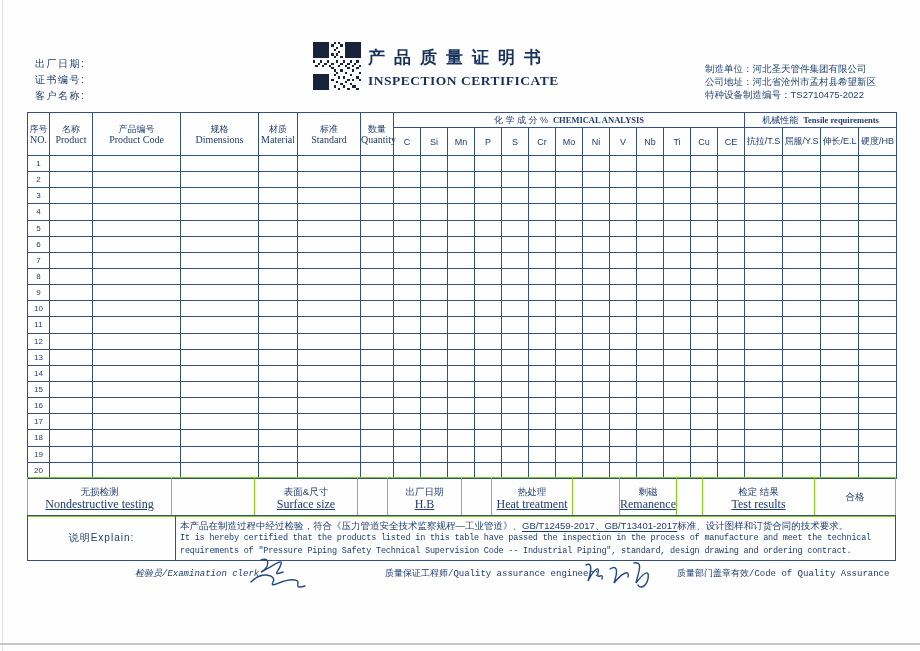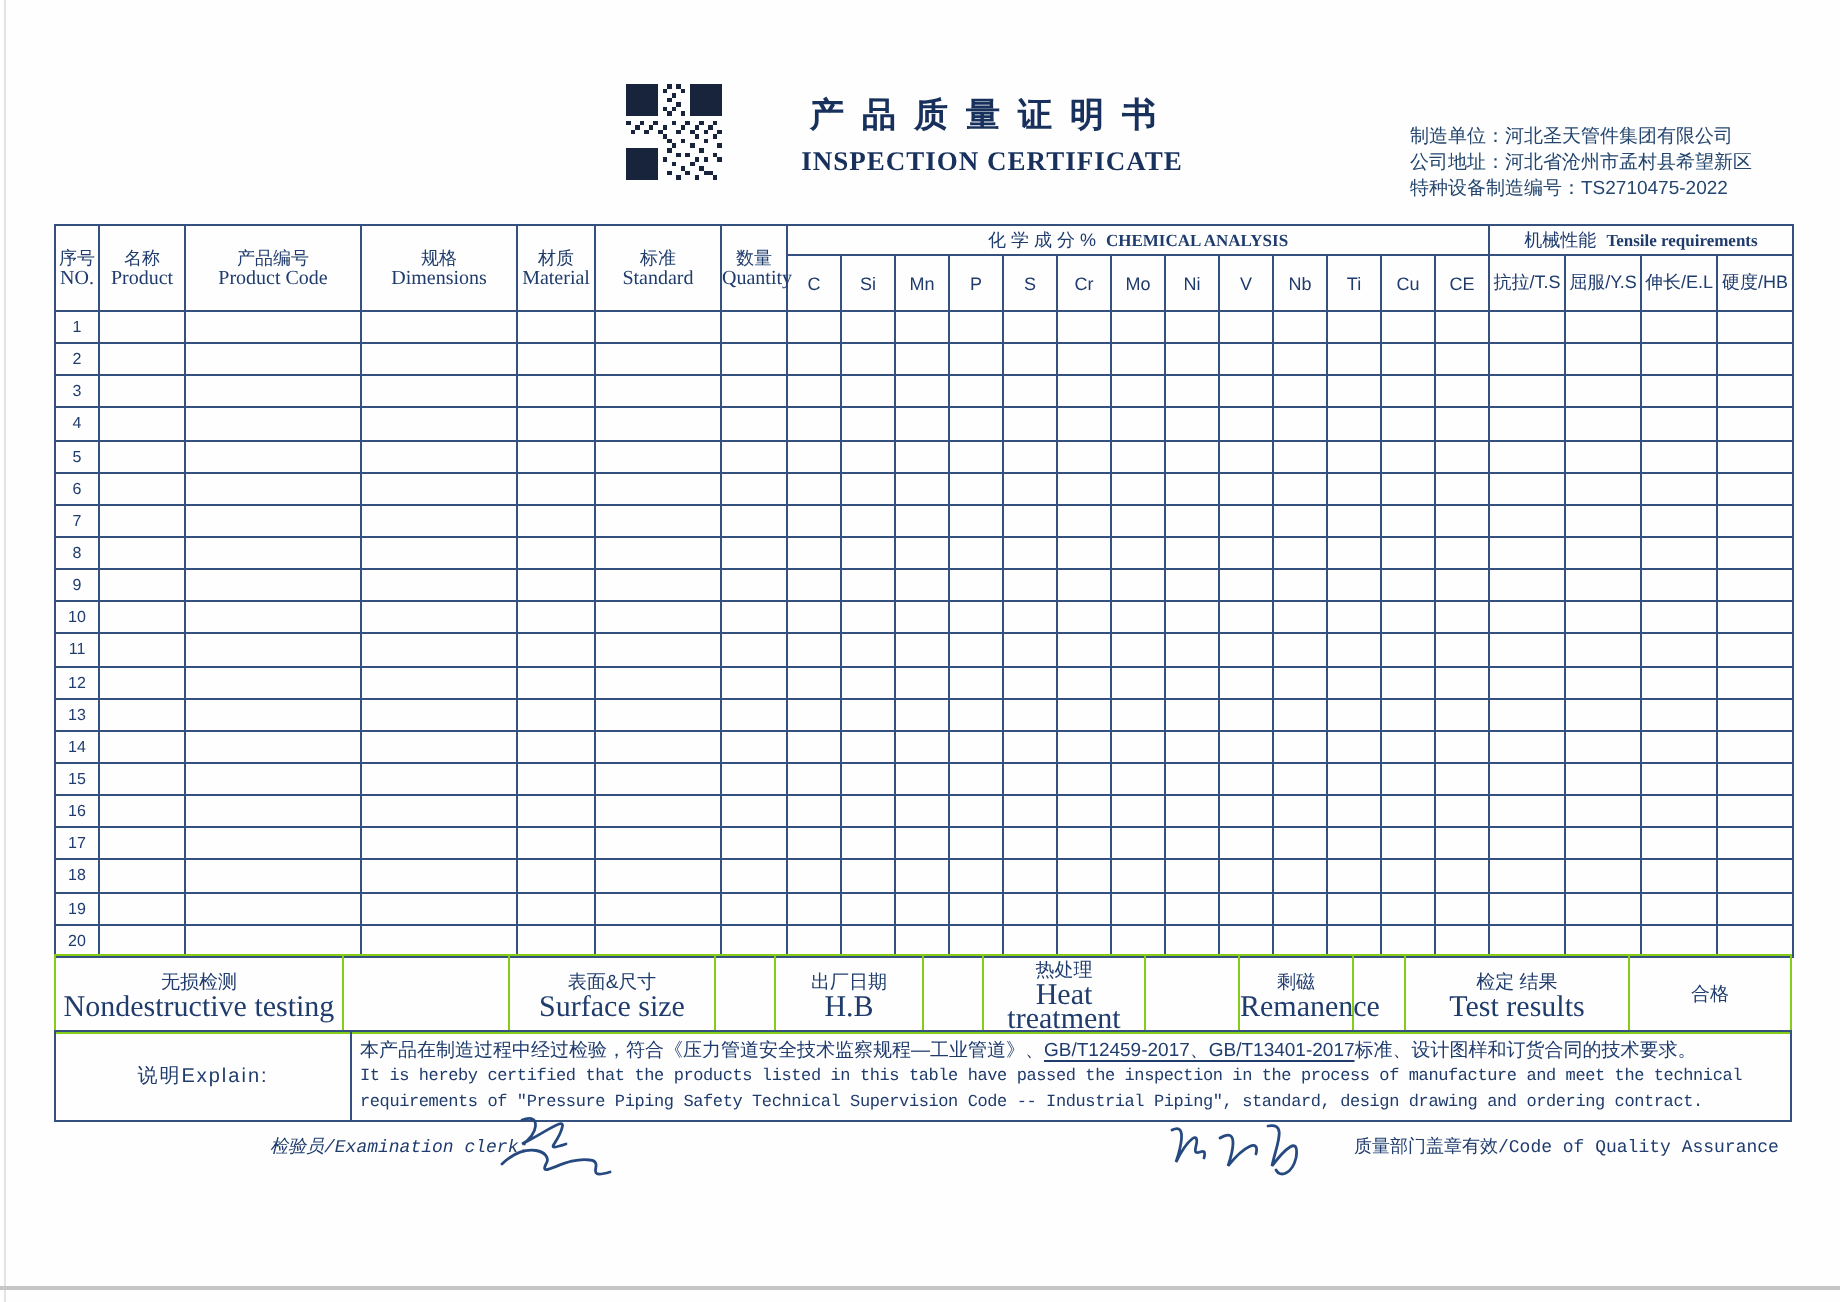--- a/index.html
+++ b/index.html
@@ -5,42 +5,42 @@
   * { margin:0; padding:0; box-sizing:border-box; }
   html,body { width:920px; height:651px; background:#fff; overflow:hidden; }
   body { font-family:"Liberation Sans", sans-serif; color:#1f3c6d; position:relative; }
   .page { position:absolute; inset:0; background:#fefefe; }
   .scan-left { position:absolute; left:2px; top:0; width:1px; height:100%; background:#e3e3e3; }
   .scan-bottom { position:absolute; left:0; top:643px; width:100%; height:2px; background:#c6c6c6; }
 
   
   .meta { position:absolute; left:35px; top:56px; font-size:10px; letter-spacing:1.5px; line-height:16px; color:#1f3c6d; }
   .qr { position:absolute; left:313px; top:42px; width:48px; height:48px; }
-  .title-block { position:absolute; left:368px; top:46px; width:256px; text-align:center; }
+  .title-block { position:absolute; left:368px; top:46px; width:256px; }
   .title-cn { font-size:17px; font-weight:bold; letter-spacing:9px; color:#17305c; white-space:nowrap; }
   .title-en { font-family:"Liberation Serif", serif; font-size:13.5px; font-weight:bold; letter-spacing:.5px; margin-top:4px; color:#17305c; }
   .company { position:absolute; left:679px; top:62px; font-size:9.5px; line-height:13px; color:#24466e; white-space:nowrap;margin-left:26px; }
 
   
   table { border-collapse:collapse; table-layout:fixed; }
   .main { position:absolute; left:27px; top:112px; width:868px; }
   .main th, .main td { border:1px solid #33507f; padding:0; text-align:center; vertical-align:middle; font-weight:normal; }
   .hcn { font-size:9px; line-height:11px; }
   .hen { font-family:Liberation Serif, serif; font-size:10px; line-height:10px; }
   .grp { font-size:9px; height:15px; }
   .grp .gen { font-family:"Liberation Serif", serif; font-weight:bold; font-size:8.5px; }
   .el, .mech { font-size:9px; height:28px; }
   .main tbody tr { height:16.15px; }
   .main tbody td { font-size:8px; }
 
   
   .summary { position:absolute; left:27px; top:477px; width:868px; }
   .summary td { border:1px solid #84cc16; text-align:center; vertical-align:middle; height:39px; }
   .scn { font-size:9.5px; line-height:13px; }
-  .sen { font-family:"Liberation Serif", serif; font-size:15px; line-height:12px; }
+  .sen { font-family:"Liberation Serif", serif; font-size:12px; line-height:12px;text-decoration:underline; }
   .sval { font-size:9.5px; }
 
   
   .explain { position:absolute; left:27px; top:515px; width:868px; }
   .explain td { border:1px solid #33507f; vertical-align:middle; height:45px; }
   .exlabel { text-align:center; font-size:10px; letter-spacing:1px; }
   .extext { text-align:left; padding:2px 4px; }
   .excn { font-size:9.5px; line-height:13px; white-space:nowrap; }
   .excn u { text-underline-offset:2px;text-align:right; }
   .exen { font-family:"Liberation Mono", monospace; font-size:8.5px; line-height:13px; white-space:nowrap; letter-spacing:-0.2px; }
@@ -51,20 +51,25 @@
   .sig-svg path { stroke:#264a80; stroke-width:1.4; fill:none; stroke-linecap:round; }
   .qr rect { fill:#18233c; }
 </style>
 </head>
 <body>
 
 <div class="page">
   <div class="scan-left"></div>
   <div class="scan-bottom"></div>
 
+  <div class="meta">
+    <div>出厂日期:</div>
+    <div>证书编号:</div>
+    <div>客户名称:</div>
+  </div>
 
   <svg class="qr" viewBox="0 0 21 21" shape-rendering="crispEdges">
     <rect x="0" y="0" width="7" height="7"></rect>
       <rect x="1" y="1" width="5" height="5" fill="#fff"></rect>
       <rect x="2" y="2" width="3" height="3"></rect>
     <rect x="14" y="0" width="7" height="7"></rect>
       <rect x="15" y="1" width="5" height="5" fill="#fff"></rect>
       <rect x="16" y="2" width="3" height="3"></rect>
     <rect x="0" y="14" width="7" height="7"></rect>
       <rect x="1" y="15" width="5" height="5" fill="#fff"></rect>
@@ -786,19 +791,20 @@
       </td>
     </tr>
   </tbody>
     </table>
 
   <div class="sig-label" style="left:135px; top:567px;font-style:italic;">检验员/Examination clerk:</div>
   <svg class="sig-svg" style="left:243px; top:552px;" width="75" height="45" viewBox="0 0 75 45">
     <path d="M18 8 C28 4, 26 16, 18 20 C30 14, 40 6, 38 12 C36 20, 28 24, 40 20"></path>
     <path d="M8 30 C20 18, 34 24, 30 30 C26 38, 40 26, 52 28 C60 29, 48 38, 62 34"></path>
   </svg>
+  <div class="sig-label" style="left:385px; top:567px;">质量保证工程师/Quality assurance engineer:</div>
   <svg class="sig-svg" style="left:580px; top:555px;" width="75" height="42" viewBox="0 0 75 42">
     <path d="M6 10 C14 6, 10 20, 8 26 C14 14, 20 10, 18 18 C16 26, 24 16, 22 24"></path>
     <path d="M30 14 C40 8, 36 22, 34 28 C42 18, 50 14, 48 22"></path>
     <path d="M54 8 C64 6, 58 18, 56 28 C62 20, 70 12, 68 24 C66 32, 60 34, 58 30"></path>
   </svg>
   <div class="sig-label" style="left:677px; top:567px;">质量部门盖章有效/Code of Quality Assurance</div>
 </div>
 
 </body></html>

